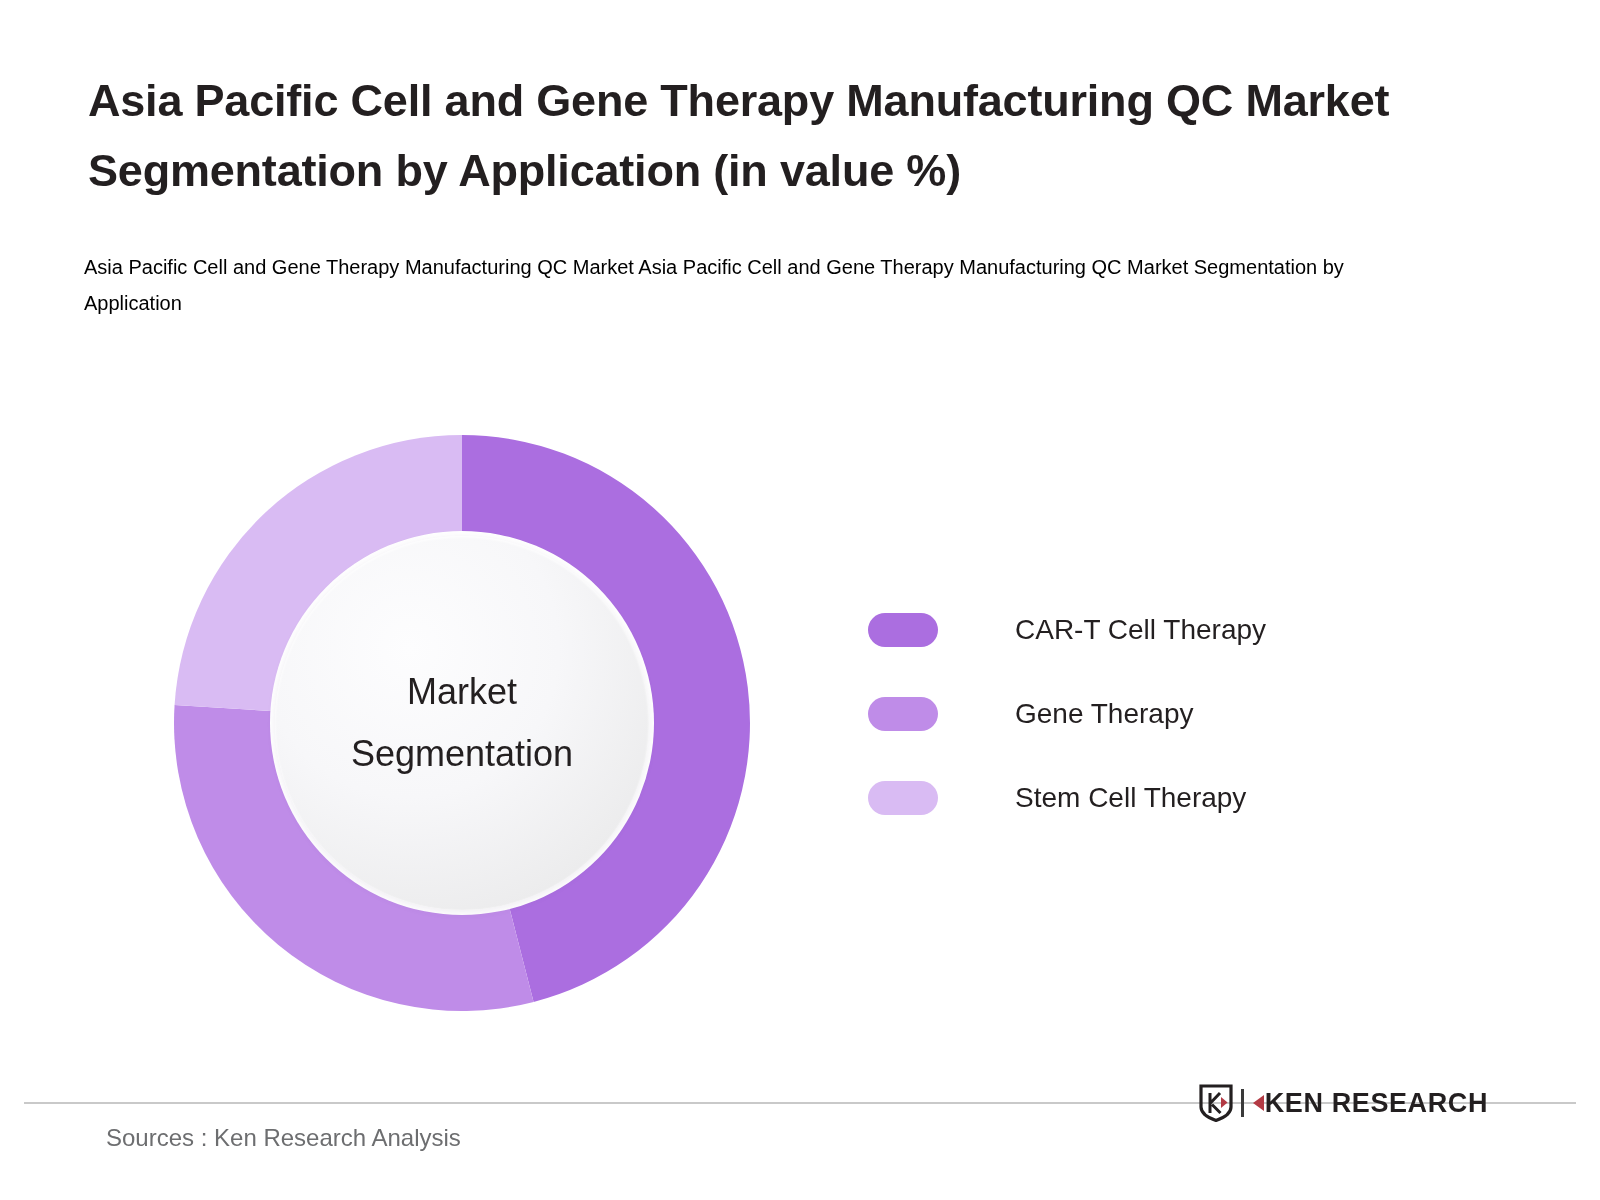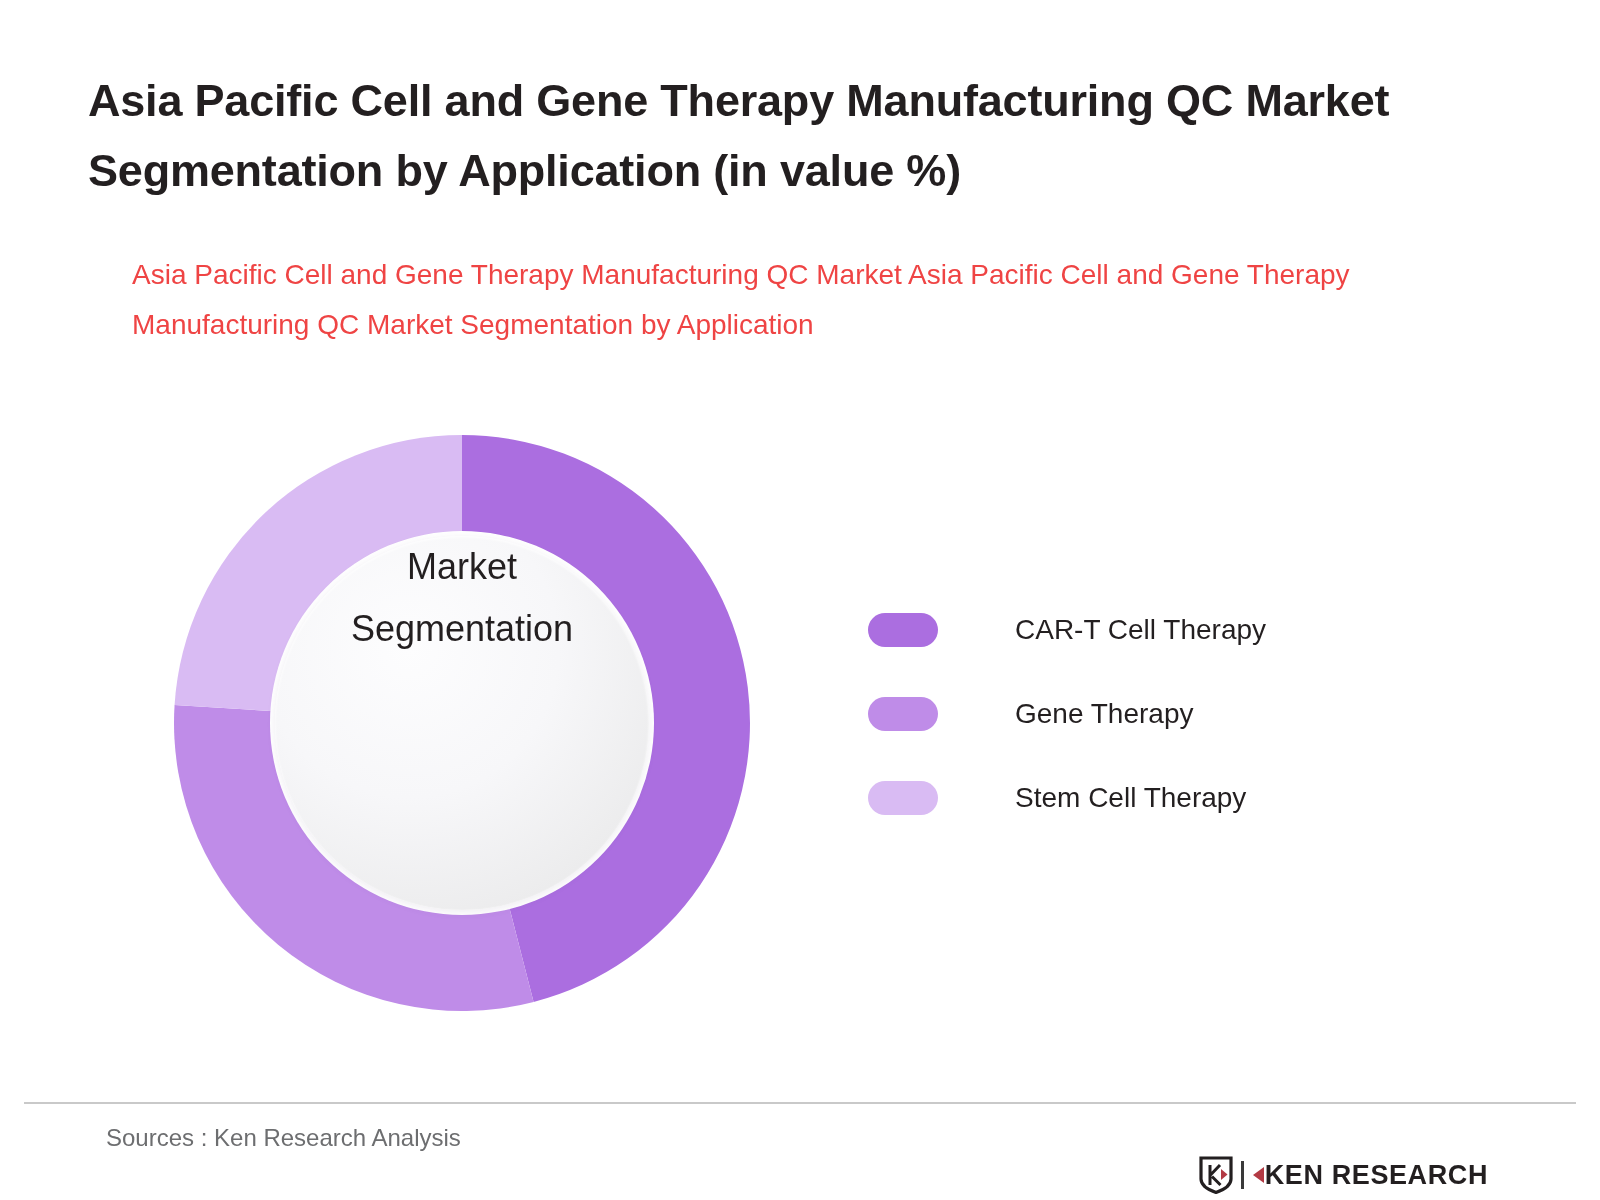--- a/index.html
+++ b/index.html
@@ -31,25 +31,24 @@
     line-height: 1.55;
     color: #231f20;
     letter-spacing: -0.2px;
   }
 
   .subtitle {
     position: absolute;
     left: 84px;
     top: 250px;
     width: 1340px;
-    font-size: 28px;
+    font-size: 20px;
     line-height: 1.78;
-    color: #ef4444;
+    color: #000000;
     font-weight: normal;
-    margin-left: 48px;
   }
 
   
   .chart-area {
     position: absolute;
     left: 174px;
     top: 435px;
     width: 576px;
     height: 576px;
   }
@@ -67,20 +66,21 @@
     top: 101px;
     width: 374px;
     height: 374px;
     border-radius: 50%;
     background: radial-gradient(circle at 36% 30%, #fdfdfe 0%, #f7f7f9 42%, #ececed 78%, #e4e4e6 100%);
     box-shadow: 0 2px 9px rgba(90,70,120,0.10),
                 inset 0 1px 3px rgba(255,255,255,0.9);
     display: flex;
     flex-direction: column;
     align-items: center;
+    justify-content: center;
   }
 
   .hole-ring {
     position: absolute;
     left: 96px;
     top: 96px;
     width: 384px;
     height: 384px;
     border-radius: 50%;
     background: #ffffff;
@@ -139,21 +139,21 @@
     left: 106px;
     top: 1124px;
     font-size: 24px;
     color: #6d6e70;
     white-space: nowrap;
   }
 
   .brand {
     position: absolute;
     right: 112px;
-    top: 1156px;
+    top: 1084px;
     display: flex;
     align-items: center;
     height: 38px;
     text-align: right;
   }
 
   .brand-mark {
     width: 34px;
     height: 38px;
     flex: 0 0 auto;

